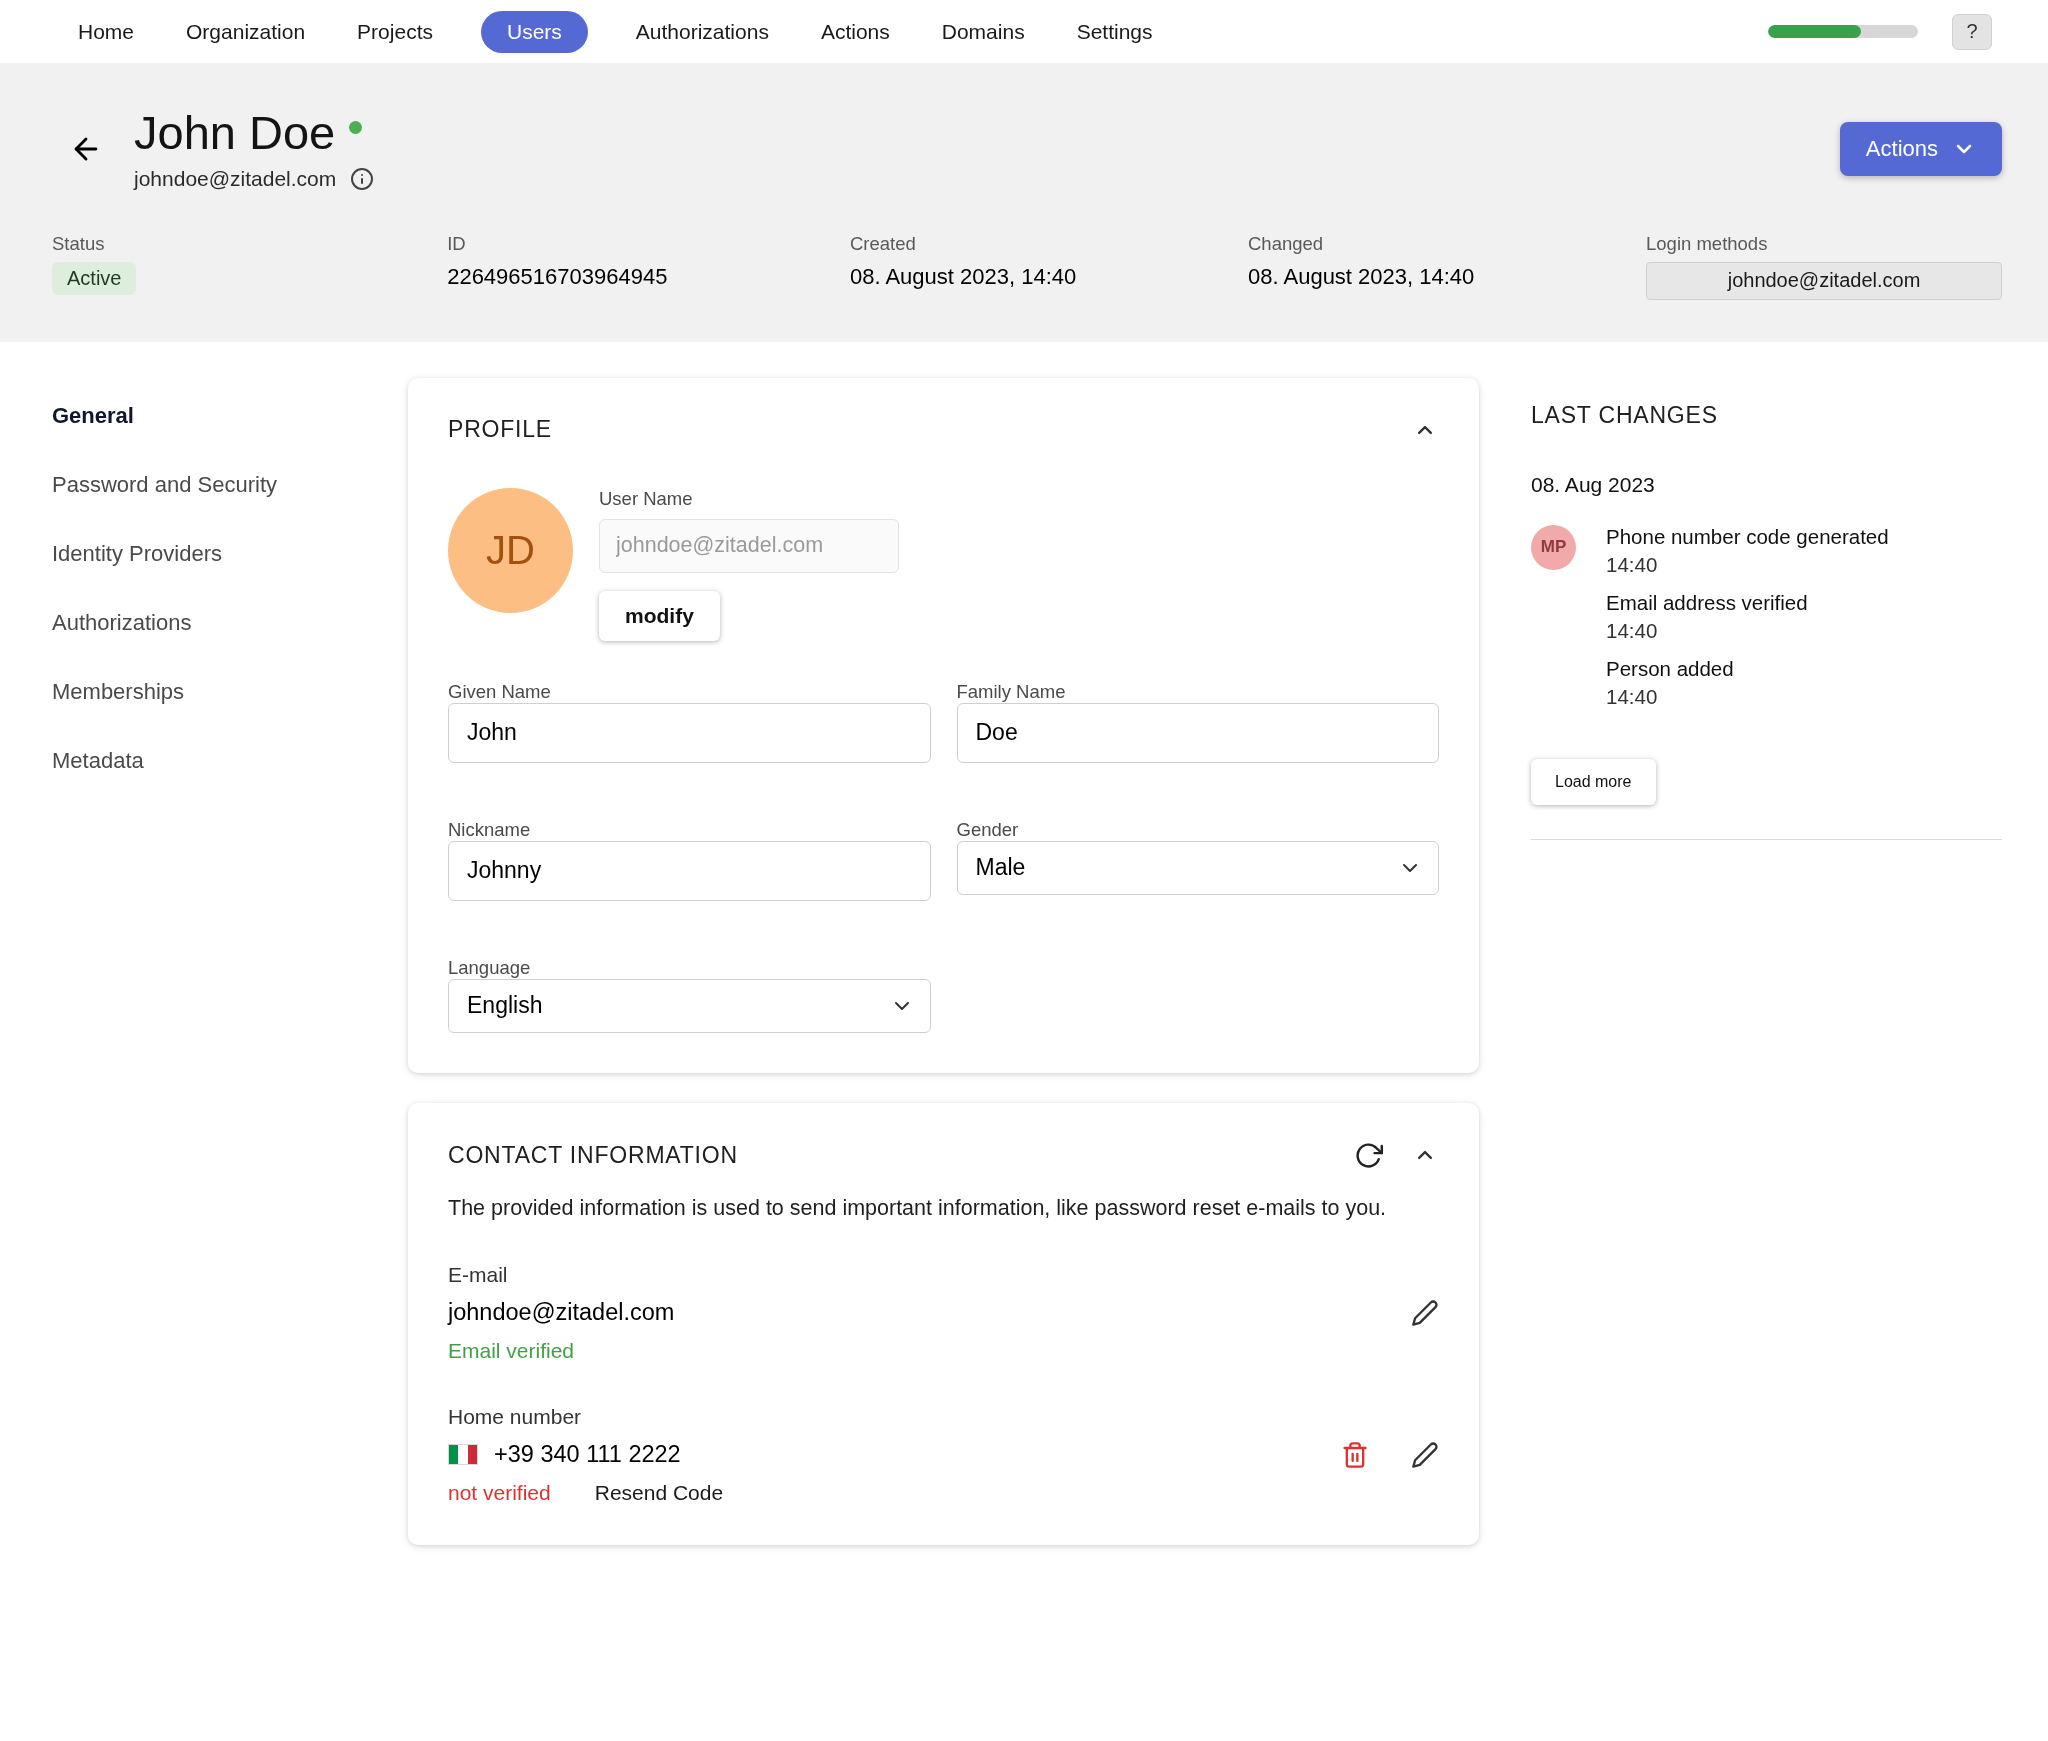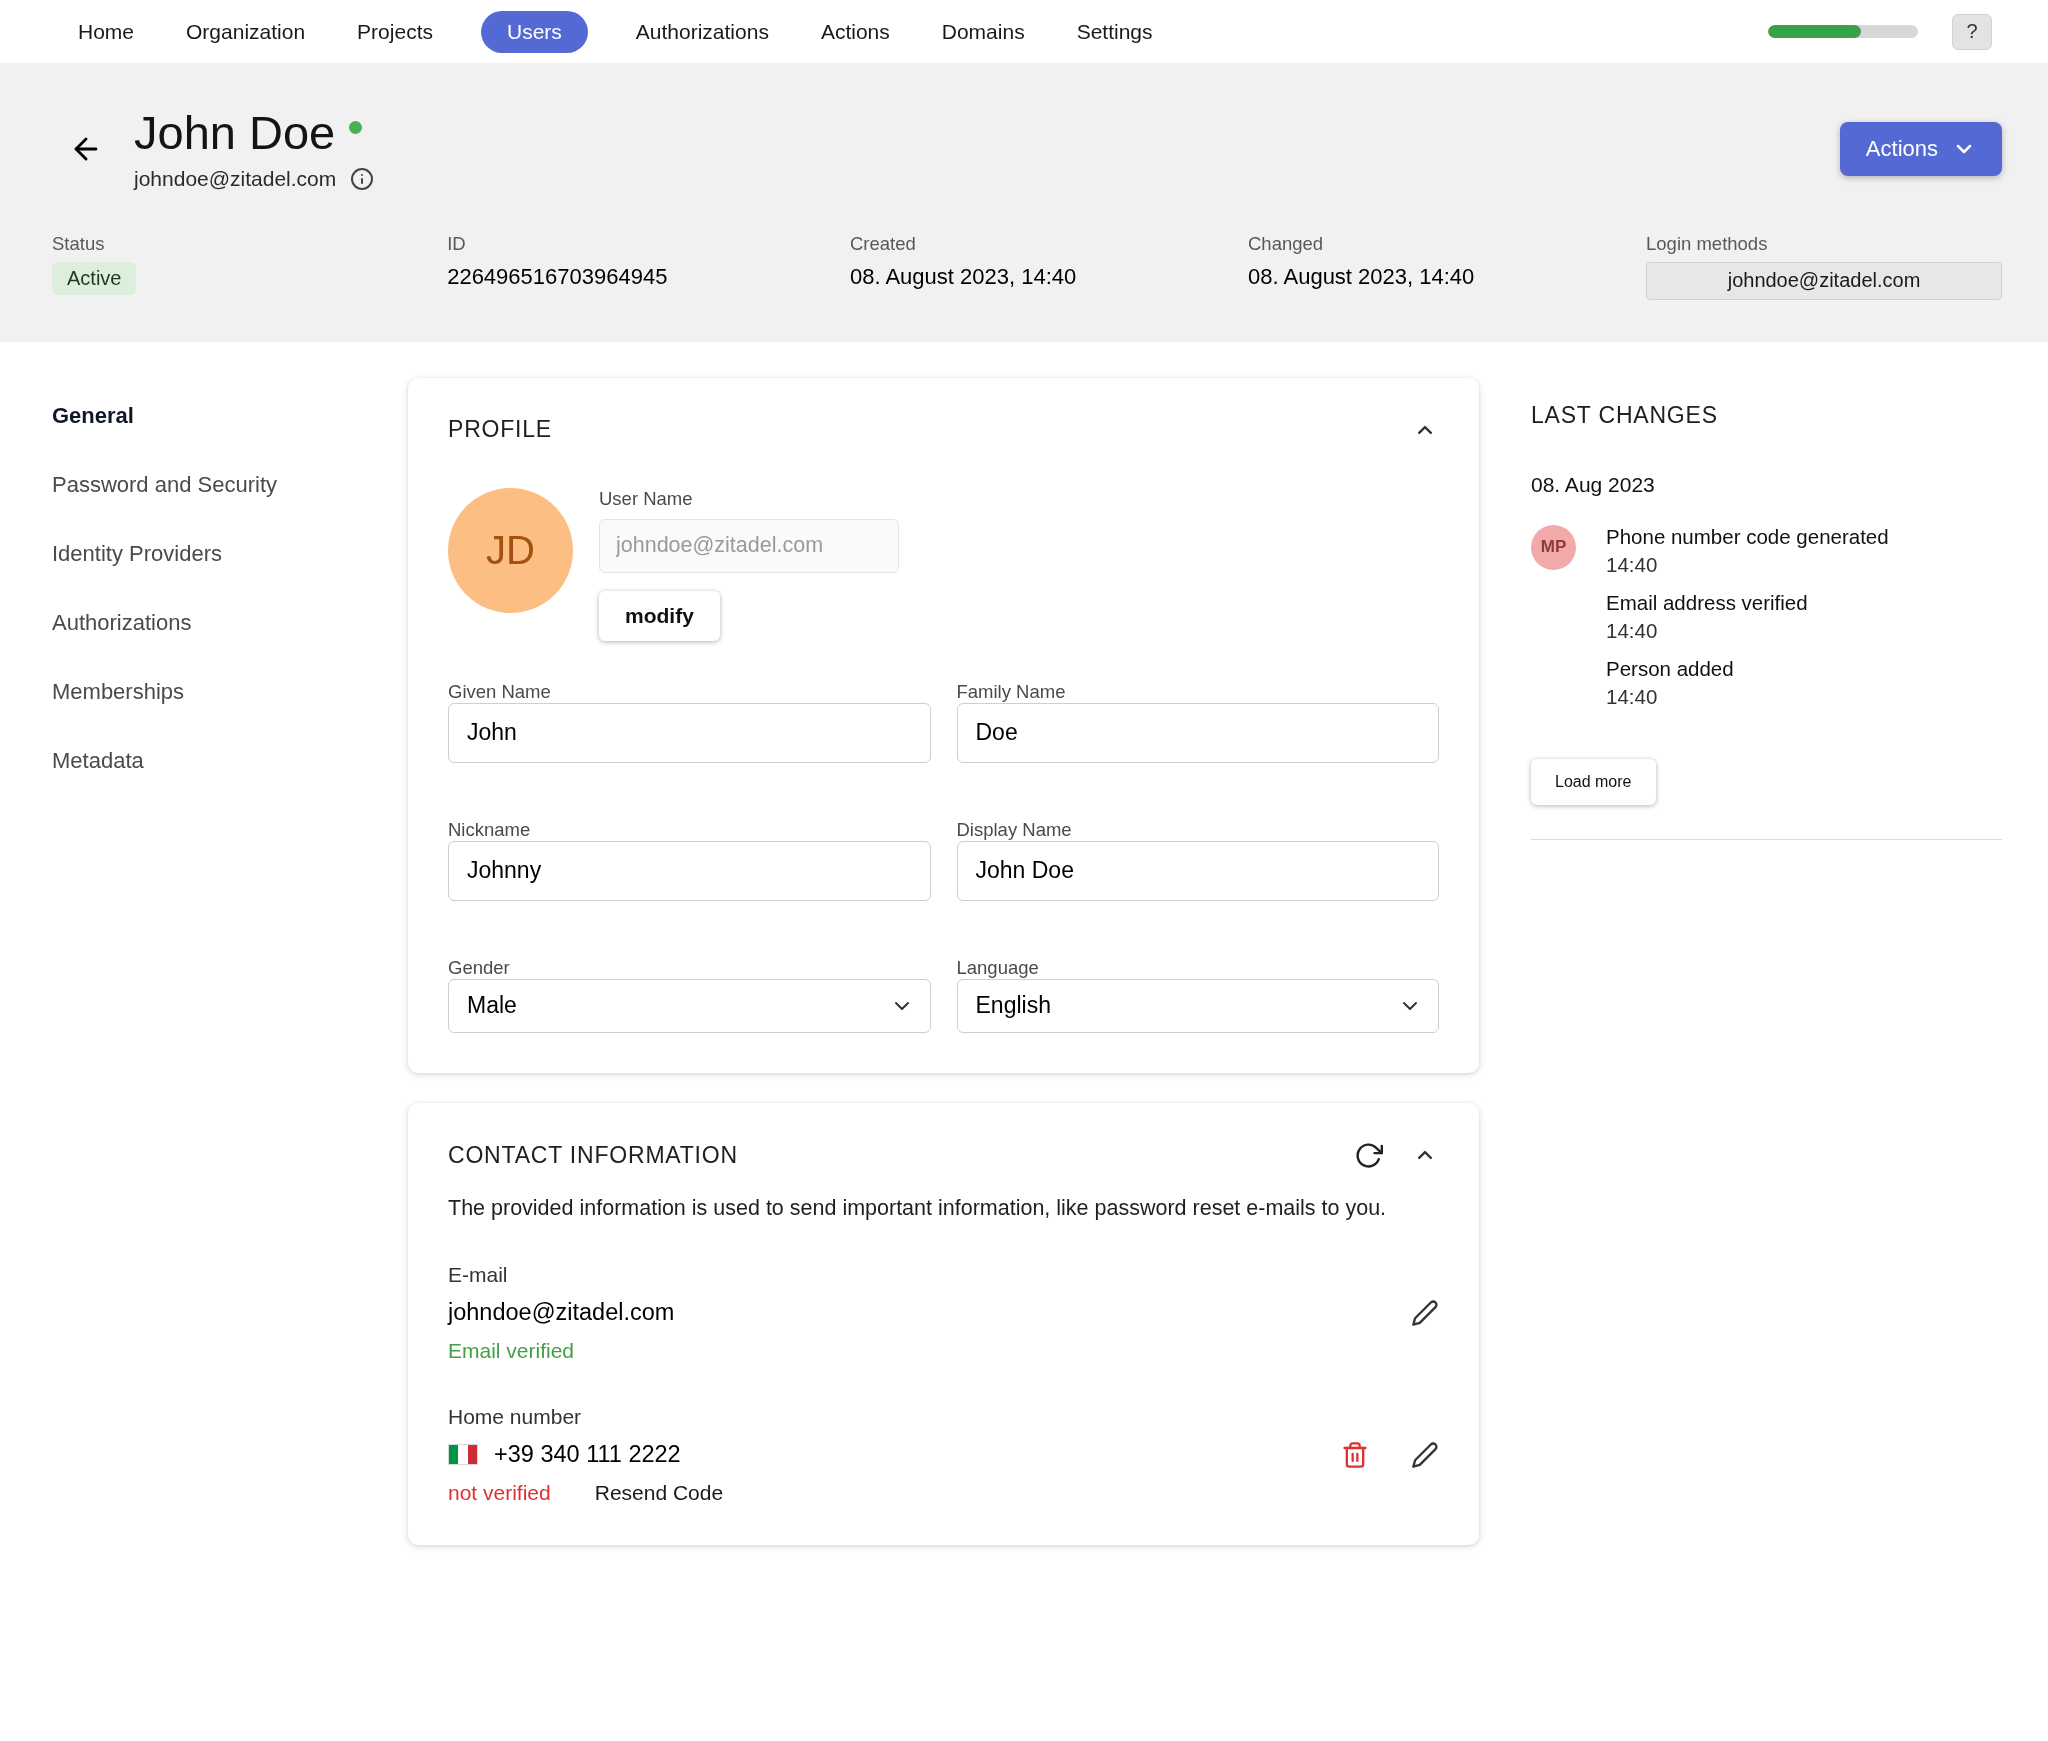--- a/index.html
+++ b/index.html
@@ -362,24 +362,20 @@
           <label class="field-label">Given Name</label>
           <input class="text-input" value="John" style="">
         </div>
         <div class="field">
           <label class="field-label">Family Name</label>
           <input class="text-input" value="Doe" style="">
         </div>
         <div class="field">
           <label class="field-label">Nickname</label>
           <input class="text-input" value="Johnny" style="">
-        </div>
-        <div class="field">
-          <label class="field-label">Display Name</label>
-          <input class="text-input" value="John Doe" style="">
         </div>
         <div class="field">
           <label class="field-label">Gender</label>
           <div class="select-box">
             <span>Male</span>
             <span>
               <svg width="24" height="24" viewBox="0 0 24 24" fill="none" stroke="#333" stroke-width="2" stroke-linecap="round" stroke-linejoin="round">
                 <polyline points="6 9 12 15 18 9"></polyline>
               </svg>
             </span>

